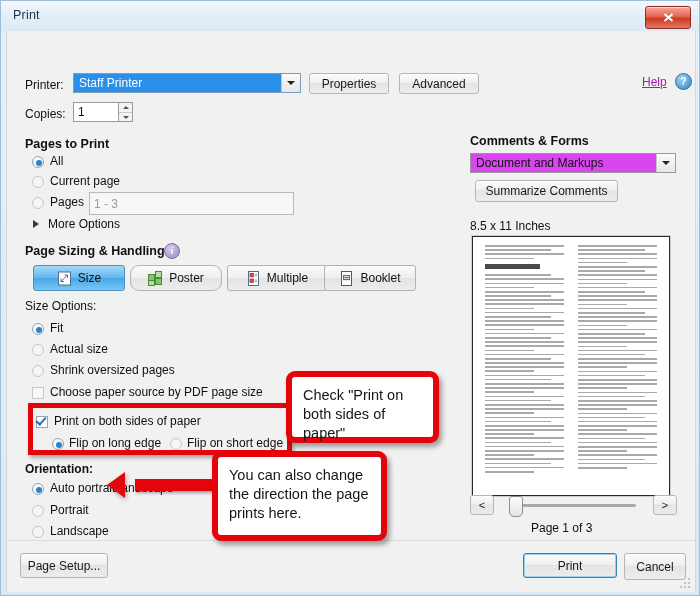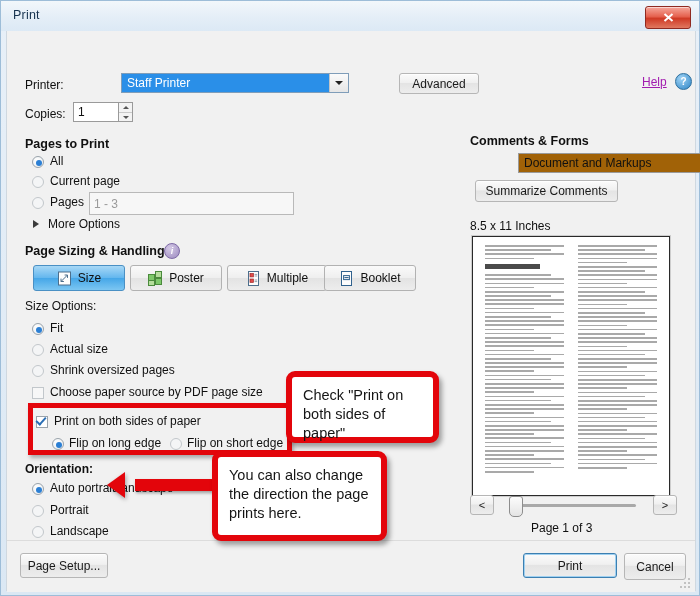--- a/index.html
+++ b/index.html
@@ -57,22 +57,22 @@
     background:linear-gradient(180deg,#fbfbfb 0%,#f0f0f0 45%,#e4e4e4 50%,#ededed 100%);
     border:1px solid #b6b6b6;border-radius:3px;
     display:flex;align-items:center;justify-content:center;
     font-size:12px;color:#1a1a1a;cursor:pointer;
     box-shadow:0 1px 0 rgba(255,255,255,.8) inset;
   }
   .btn.primary{border:1px solid #3c7fb1;box-shadow:0 0 0 1px #9fd0f0 inset;}
 
   .combo{
     position:absolute;box-sizing:border-box;
-    border:1px solid #9a9a9a;background:#a16207;
-    font-size:12px;display:flex;align-items:center;cursor:pointer;margin-left:48px;
+    border:1px solid #9a9a9a;background:#d946ef;
+    font-size:12px;display:flex;align-items:center;cursor:pointer;
   }
   .combo .txt{padding-left:5px;flex:1;overflow:hidden;white-space:nowrap;}
   .combo .arrowbox{
     width:18px;height:100%;border-left:1px solid #c5c5c5;
     background:linear-gradient(180deg,#fbfbfb,#e6e6e6);
     display:flex;align-items:center;justify-content:center;
   }
   .caret{width:0;height:0;border-left:4px solid transparent;border-right:4px solid transparent;border-top:4px solid #222;}
 
   .tbox{
@@ -217,20 +217,21 @@
     <div id="help-link" style="left:635px;top:44px;">Help</div>
     <div class="helpq" style="left:668px;top:42px;">?</div>
 
     <div class="lbl" style="left:18px;top:47px;">Printer:</div>
     <div class="combo" style="left:66px;top:42px;width:228px;height:20px;border-color:#7f9db9;">
       <div class="txt" style="background:#2a8fe8;color:#fff;height:100%;display:flex;align-items:center;">Staff Printer</div>
       <div class="arrowbox">
             <div class="caret"></div>
           </div>
     </div>
+    <div class="btn" style="left:302px;top:42px;width:80px;height:21px;">Properties</div>
     <div class="btn" style="left:392px;top:42px;width:80px;height:21px;">Advanced</div>
 
     <div class="lbl" style="left:18px;top:76px;">Copies:</div>
     <div class="tbox" style="left:66px;top:71px;width:46px;height:20px;">1</div>
     <div class="spin" style="left:112px;top:71px;height:20px;">
       <div class="up">
             <span class="tri-up"></span>
           </div>
       <div>
             <span class="tri-dn"></span>
@@ -258,21 +259,21 @@
     <div class="tile sel" style="left:26px;top:234px;width:92px;">
       <span class="tile-ico">
         <svg width="15" height="15" viewBox="0 0 15 15">
           <rect x="1.5" y="1" width="12" height="13" fill="#fdfdfd" stroke="#4d6f8c" stroke-width="1"></rect>
           <path d="M4 10.5 L10.5 4 M10.5 4 L7.6 4 M10.5 4 L10.5 6.9 M4 10.5 L6.9 10.5 M4 10.5 L4 7.6" stroke="#4d6f8c" stroke-width="1" fill="none"></path>
         </svg>
       </span>
       <span>Size</span>
     </div>
 
-    <div class="tile" style="left:123px;top:234px;width:92px;">
+    <div class="tile" style="left:123px;top:234px;width:92px;border-radius:9px;">
       <span class="tile-ico">
         <svg width="15" height="15" viewBox="0 0 15 15">
           <rect x="0.5" y="3.5" width="6" height="6" fill="#7ec86a" stroke="#4a8a3c"></rect>
           <rect x="7.5" y="0.5" width="6" height="6" fill="#b5dd9c" stroke="#4a8a3c"></rect>
           <rect x="0.5" y="9.5" width="6" height="5" fill="#b5dd9c" stroke="#4a8a3c"></rect>
           <rect x="7.5" y="7.5" width="6" height="6" fill="#7ec86a" stroke="#4a8a3c"></rect>
         </svg>
       </span>
       <span>Poster</span>
     </div>

